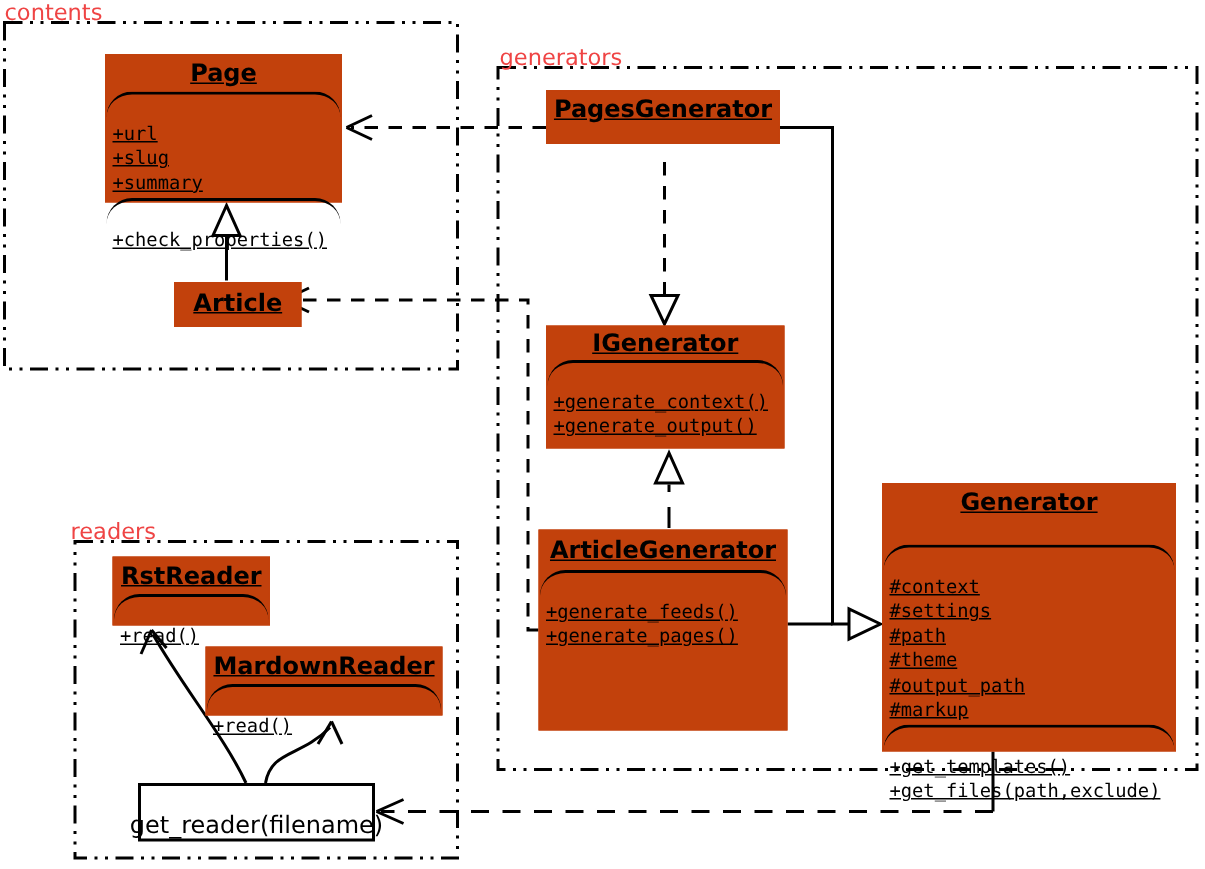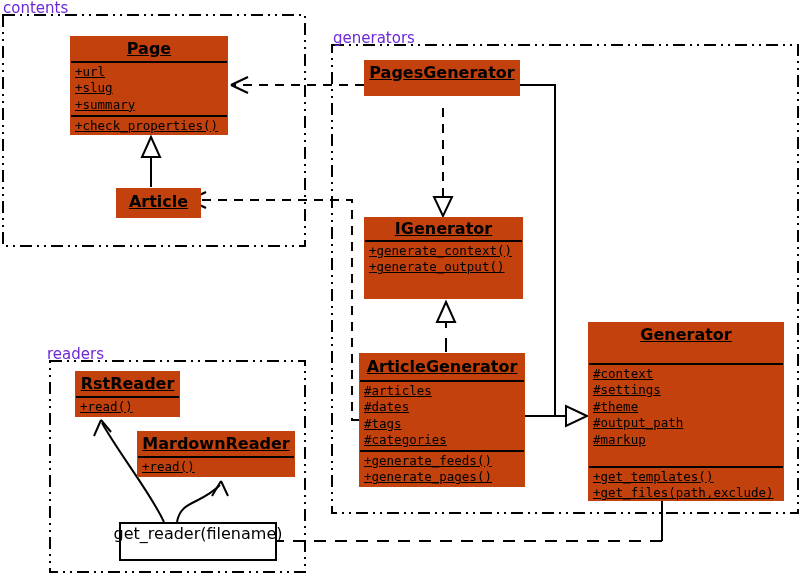--- a/index.html
+++ b/index.html
@@ -1,27 +1,27 @@
 <!DOCTYPE html>
 <html><head>
 <meta charset="utf-8">
 <style>
   html,body{margin:0;padding:0;background:#fff;}
   #stage{position:relative;width:803px;height:579px;background:#ffffff;overflow:hidden;
          font-family:"DejaVu Sans",sans-serif;color:#000;}
   #wires{position:absolute;left:0;top:0;width:803px;height:579px;}
-  .pkg-label{position:absolute;font:15px "DejaVu Sans",sans-serif;color:#6d28d9;}
+  .pkg-label{position:absolute;font:15px "DejaVu Sans",sans-serif;color:#ef4444;}
   .cls{position:absolute;box-sizing:border-box;border:1px solid #c2410c;background:#c2410c;text-decoration:underline;}
   .cls .title{font:bold 16px "DejaVu Sans",sans-serif;text-align:center;white-space:nowrap;overflow:hidden;}
-  .sec{border-top:2px solid #000;padding:1px 0 0 4px;}
+  .sec{border-top:2px solid #000;padding:18px 0 0 4px;border-radius:17px;}
   .member{font:12.5px "DejaVu Sans Mono",monospace;line-height:16.4px;white-space:pre;}
   .stereo{font:12.5px "DejaVu Sans Mono",monospace;text-align:center;line-height:16px;padding-top:3px;}
   .plainbox{position:absolute;box-sizing:border-box;border:2px solid #000;background:#fff;
-            display:flex;align-items:flex-start;justify-content:center;
-            font:16px "DejaVu Sans",sans-serif;margin-left:27px;}
+            display:flex;align-items:flex-end;justify-content:center;
+            font:16px "DejaVu Sans",sans-serif;}
 </style>
 </head>
 <body>
 
 <div id="stage">
 
   <svg id="wires" viewBox="0 0 803 579" fill="none" stroke="#000" stroke-width="2">
 
     <rect x="3" y="15" width="302" height="231" stroke-dasharray="12 5 2 5 2 5"></rect>
     <rect x="332" y="45" width="466" height="468" stroke-dasharray="12 5 2 5 2 5"></rect>
@@ -109,37 +109,32 @@
       <div class="title" style="height:22px;line-height:22px">IGenerator</div>
     </div>
     <div class="sec" style="height:35px">
       <div class="member">+generate_context()</div>
       <div class="member">+generate_output()</div>
     </div>
   </div>
 
   <div class="cls" style="left:359px;top:353px;width:166px;height:134px">
     <div class="title" style="height:26px;line-height:26px">ArticleGenerator</div>
-    <div class="sec" style="height:67px">
-      <div class="member">#articles</div>
-      <div class="member">#dates</div>
-      <div class="member">#tags</div>
-      <div class="member">#categories</div>
-    </div>
     <div class="sec" style="height:37px">
       <div class="member">+generate_feeds()</div>
       <div class="member">+generate_pages()</div>
     </div>
   </div>
 
   <div class="cls" style="left:588px;top:322px;width:196px;height:179px">
     <div class="title" style="height:40px;line-height:24px">Generator</div>
     <div class="sec" style="height:100px">
       <div class="member">#context</div>
       <div class="member">#settings</div>
+      <div class="member">#path</div>
       <div class="member">#theme</div>
       <div class="member">#output_path</div>
       <div class="member">#markup</div>
     </div>
     <div class="sec" style="height:51px">
       <div class="member">+get_templates()</div>
       <div class="member">+get_files(path,exclude)</div>
     </div>
   </div>
 

